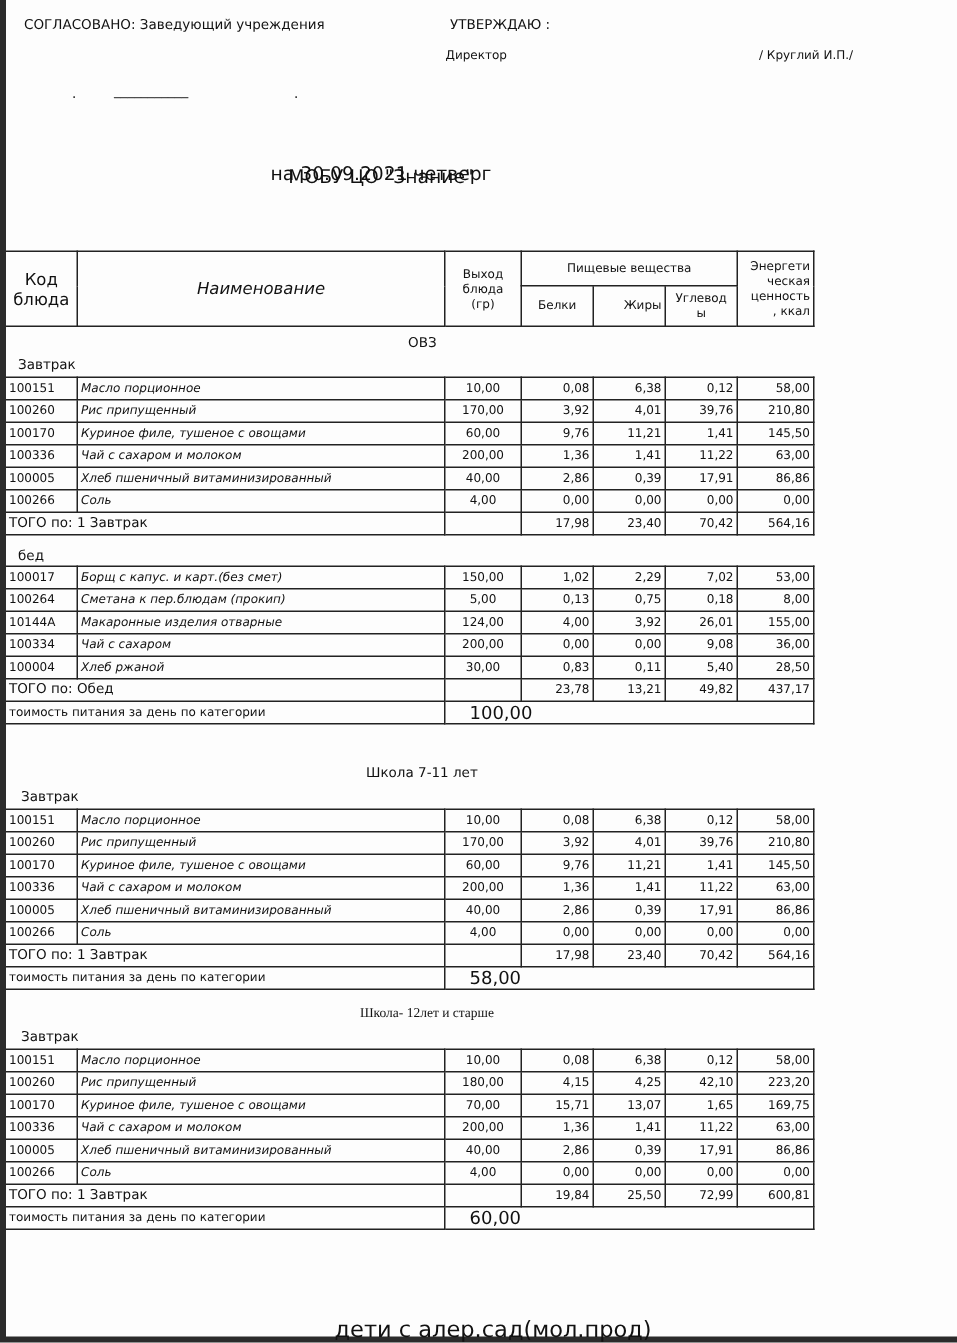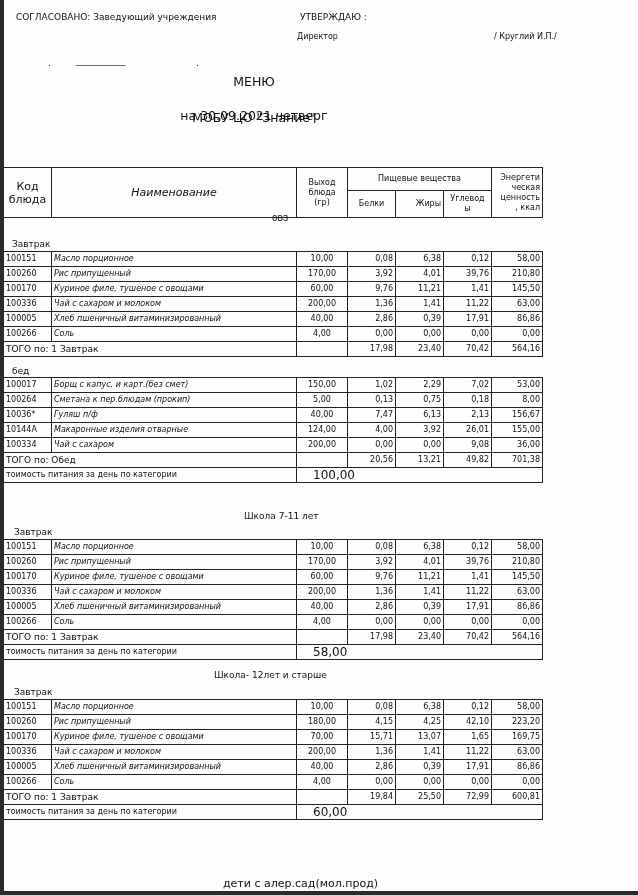--- a/index.html
+++ b/index.html
@@ -27,26 +27,25 @@
   .head-table td { font-size:9px; text-align:center; line-height:10px; }
 </style>
 </head>
 <body>
 
 <div class="page">
 
   <div class="abs hdr-small" style="left:12px;top:12px;">СОГЛАСОВАНО: Заведующий  учреждения</div>
   <div class="abs hdr-small" style="left:296px;top:12px;">УТВЕРЖДАЮ :</div>
   <div class="abs" style="left:293px;top:32px;font-size:8px;">Директор</div>
-  <div class="abs" style="left:490px;top:32px;font-size:8px;">/ Круглий И.П./</div>
+  <div class="abs" style="left:502px;top:32px;font-size:8px;">/ Круглий И.П./</div>
   <div class="abs" style="left:44px;top:58px;font-size:9px;">.</div>
   <div class="abs" style="left:72px;top:56px;font-size:9px;">___________</div>
   <div class="abs" style="left:192px;top:58px;font-size:9px;">.</div>
 
-  <div class="abs title" style="left:150px;top:74px;width:200px;">МЕНЮ</div>
   <div class="abs title" style="left:150px;top:108px;width:200px;">на 30.09.2021  четверг</div>
   <div class="abs title" style="left:150px;top:110px;width:200px;">МОБУ ЦО "Знание"</div>
 
   <table class="grid head-table" style="left:0;top:167px;">
     <tbody>
         <tr>
       <td rowspan="2" class="c-code" style="height:48px;font-size:11px;line-height:13px;">
         <div>Код</div>
         <div>блюда</div>
       </td>
@@ -68,21 +67,21 @@
       <td class="c-num" style="text-align:center;height:26px;">Белки</td>
       <td class="c-num" style="text-align:right;">Жиры</td>
       <td class="c-num" style="text-align:center;line-height:10px;margin-top:41px;">
         <div>Углевод</div>
         <div>ы</div>
       </td>
     </tr>
   </tbody>
     </table>
 
-  <div class="abs section-label" style="left:268px;top:214px;font-family:Liberation Mono, monospace;">ОВЗ</div>
+  <div class="abs section-label" style="left:268px;top:224px;">ОВЗ</div>
   <div class="abs section-label" style="left:8px;top:239px;">Завтрак</div>
   <table class="grid" style="left:0;top:251px;">
     <tbody>
         <tr>
           <td class="c-code">100151</td>
           <td class="c-name">Масло порционное</td>
           <td class="c-out">10,00</td>
           <td class="c-num">0,08</td>
           <td class="c-num">6,38</td>
           <td class="c-num">0,12</td>
@@ -159,53 +158,53 @@
     <tr>
           <td class="c-code">100264</td>
           <td class="c-name">Сметана к пер.блюдам (прокип)</td>
           <td class="c-out">5,00</td>
           <td class="c-num">0,13</td>
           <td class="c-num">0,75</td>
           <td class="c-num">0,18</td>
           <td class="c-kcal">8,00</td>
         </tr>
     <tr>
-          <td class="c-code">10036*</td>
-          <td class="c-name">Гуляш п/ф</td>
-          <td class="c-out">40,00</td>
-          <td class="c-num">7,47</td>
-          <td class="c-num">6,13</td>
-          <td class="c-num">2,13</td>
-          <td class="c-kcal">156,67</td>
-        </tr>
-    <tr>
           <td class="c-code">10144А</td>
           <td class="c-name">Макаронные изделия отварные</td>
           <td class="c-out">124,00</td>
           <td class="c-num">4,00</td>
           <td class="c-num">3,92</td>
           <td class="c-num">26,01</td>
           <td class="c-kcal">155,00</td>
         </tr>
     <tr>
           <td class="c-code">100334</td>
           <td class="c-name">Чай с сахаром</td>
           <td class="c-out">200,00</td>
           <td class="c-num">0,00</td>
           <td class="c-num">0,00</td>
           <td class="c-num">9,08</td>
           <td class="c-kcal">36,00</td>
         </tr>
     <tr>
+          <td class="c-code">100004</td>
+          <td class="c-name">Хлеб ржаной</td>
+          <td class="c-out">30,00</td>
+          <td class="c-num">0,83</td>
+          <td class="c-num">0,11</td>
+          <td class="c-num">5,40</td>
+          <td class="c-kcal">28,50</td>
+        </tr>
+    <tr>
           <td colspan="2" class="c-code" style="font-size:9px;">ТОГО по: Обед</td>
           <td class="c-out"></td>
-          <td class="c-num">20,56</td>
+          <td class="c-num">23,78</td>
           <td class="c-num">13,21</td>
           <td class="c-num">49,82</td>
-          <td class="c-kcal">701,38</td>
+          <td class="c-kcal">437,17</td>
         </tr>
     <tr class="cost-row">
           <td colspan="2" class="c-code">тоимость питания за день по категории</td>
           <td colspan="5" style="padding-left:16px;font-size:12px;">100,00</td>
         </tr>
   </tbody>
     </table>
 
   <div class="abs section-label" style="left:240px;top:511px;">Школа 7-11 лет</div>
   <div class="abs section-label" style="left:10px;top:527px;">Завтрак</div>
@@ -273,21 +272,21 @@
           <td class="c-num">70,42</td>
           <td class="c-kcal">564,16</td>
         </tr>
     <tr class="cost-row">
           <td colspan="2" class="c-code">тоимость питания за день по категории</td>
           <td colspan="5" style="padding-left:16px;font-size:12px;">58,00</td>
         </tr>
   </tbody>
     </table>
 
-  <div class="abs section-label" style="left:210px;top:670px;">Школа- 12лет и старше</div>
+  <div class="abs section-label" style="left:236px;top:670px;font-family:Liberation Serif, serif;">Школа- 12лет и старше</div>
   <div class="abs section-label" style="left:10px;top:687px;">Завтрак</div>
   <table class="grid" style="left:0;top:699px;">
     <tbody>
         <tr>
           <td class="c-code">100151</td>
           <td class="c-name">Масло порционное</td>
           <td class="c-out">10,00</td>
           <td class="c-num">0,08</td>
           <td class="c-num">6,38</td>
           <td class="c-num">0,12</td>
@@ -346,14 +345,14 @@
           <td class="c-num">72,99</td>
           <td class="c-kcal">600,81</td>
         </tr>
     <tr class="cost-row">
           <td colspan="2" class="c-code">тоимость питания за день по категории</td>
           <td colspan="5" style="padding-left:16px;font-size:12px;">60,00</td>
         </tr>
   </tbody>
     </table>
 
-  <div class="abs" style="left:219px;top:877px;font-size:11px;">дети с алер.сад(мол.прод)</div>
+  <div class="abs" style="left:219px;top:877px;font-size:15px;">дети с алер.сад(мол.прод)</div>
 </div>
 
 </body></html>

